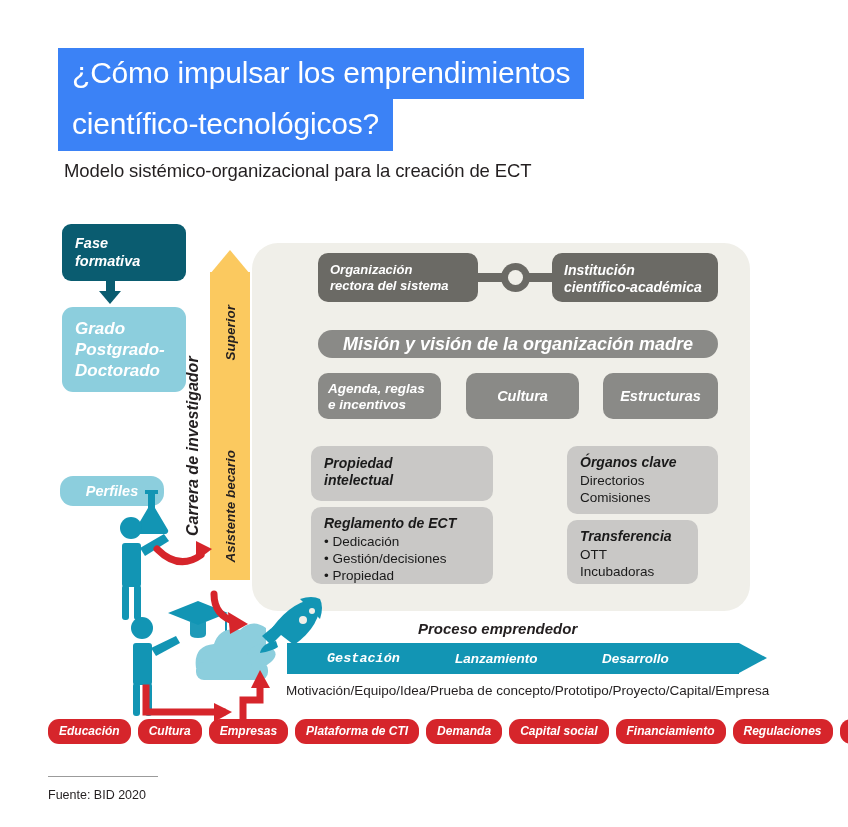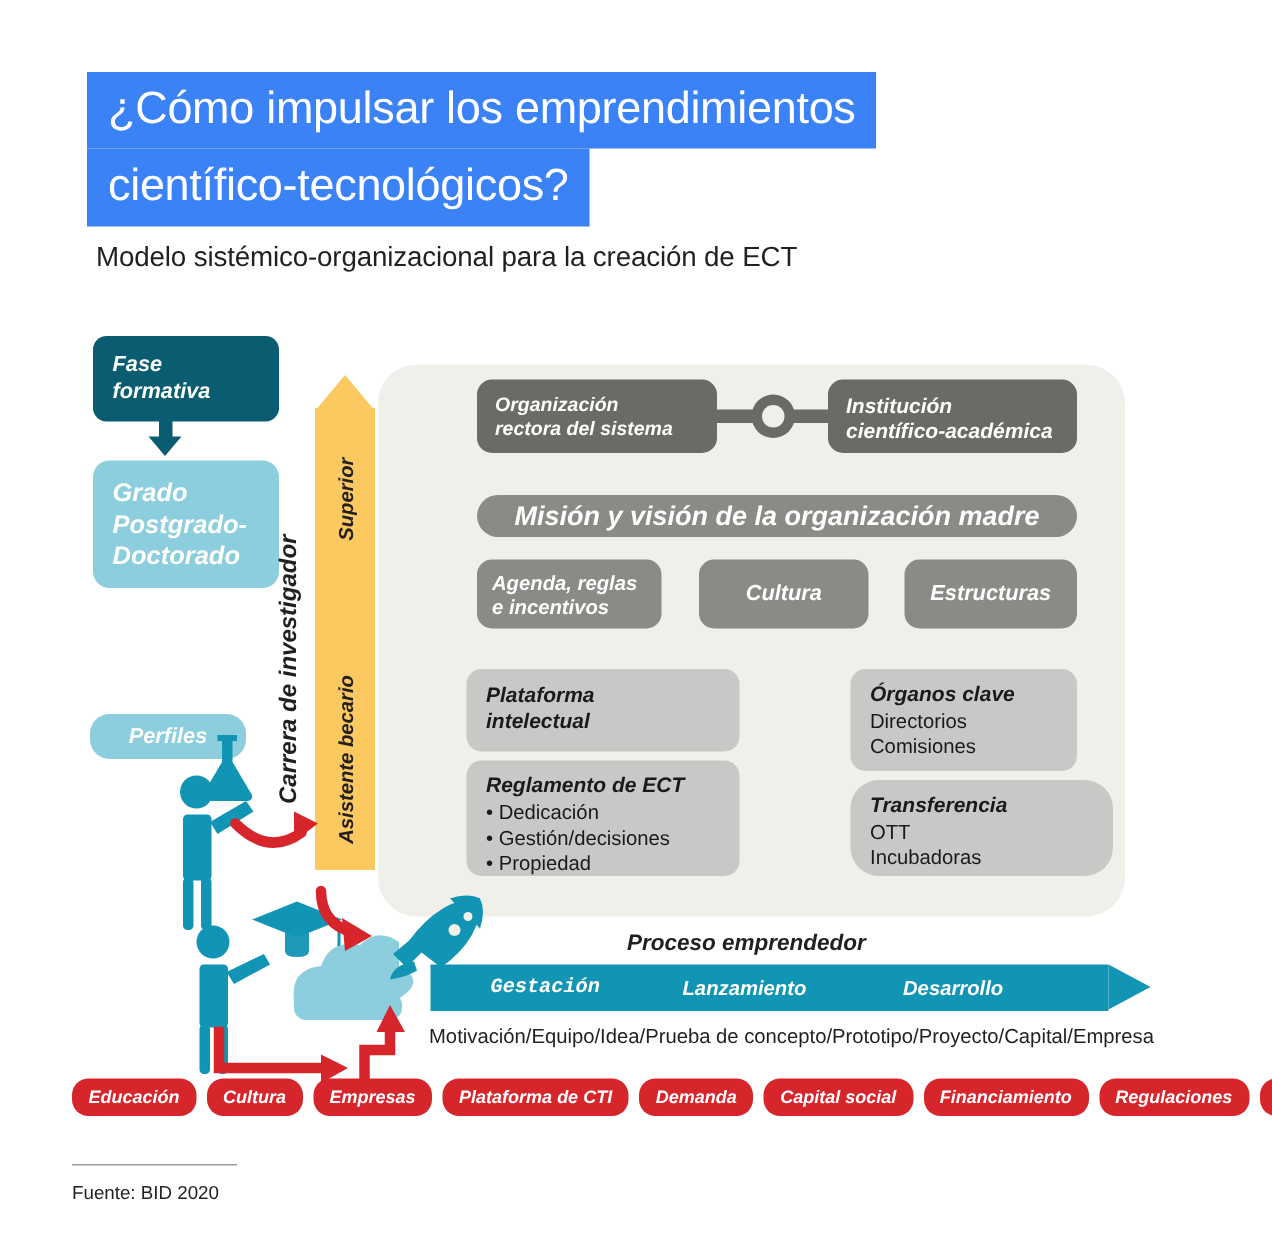--- a/index.html
+++ b/index.html
@@ -122,21 +122,21 @@
 
   
   .b-agenda{left:318px;top:373px;width:123px;height:46px;font-size:13.5px;line-height:1.2;padding:8px 10px;}
   .b-cultura{left:466px;top:373px;width:113px;height:46px;font-size:14.5px;}
   .b-estruct{left:603px;top:373px;width:115px;height:46px;font-size:14.5px;}
 
   
   .b-propint{left:311px;top:446px;width:182px;height:55px;font-size:14px;line-height:1.22;padding:9px 13px;}
   .b-regl{left:311px;top:507px;width:182px;height:77px;font-size:13.5px;line-height:1.27;padding:8px 13px;}
   .b-organos{left:567px;top:446px;width:151px;height:68px;font-size:13.5px;line-height:1.27;padding:8px 13px;}
-  .b-transf{left:567px;top:520px;width:175px;height:64px;font-size:13.5px;line-height:1.27;padding:8px 13px;border-radius:19px;}
+  .b-transf{left:567px;top:520px;width:131px;height:64px;font-size:13.5px;line-height:1.27;padding:8px 13px;}
   .b-regl .hd{font-size:14px;}
   .b-propint .hd{font-size:14px;}
   .b-organos .hd, .b-transf .hd{font-size:14px;}
 
   
   .proceso-title{
     position:absolute;left:418px;top:620px;
     font-style:italic;font-weight:bold;font-size:15px;color:#231f20;
   }
   .proc-arrow{position:absolute;left:287px;top:643px;width:480px;height:31px;}
@@ -234,21 +234,21 @@
     <span class="hd">e incentivos</span>
   </div>
   <div class="rbox mid ctr b-cultura">
     <span class="hd">Cultura</span>
   </div>
   <div class="rbox mid ctr b-estruct">
     <span class="hd">Estructuras</span>
   </div>
 
   <div class="rbox light b-propint">
-    <span class="hd">Plataforma</span><br>
+    <span class="hd">Propiedad</span><br>
     <span class="hd">intelectual</span>
   </div>
 
   <div class="rbox light b-organos">
     <span class="hd">Órganos clave</span><br>
     <span>Directorios</span><br>
     <span>Comisiones</span>
   </div>
 
   <div class="rbox light b-regl">

